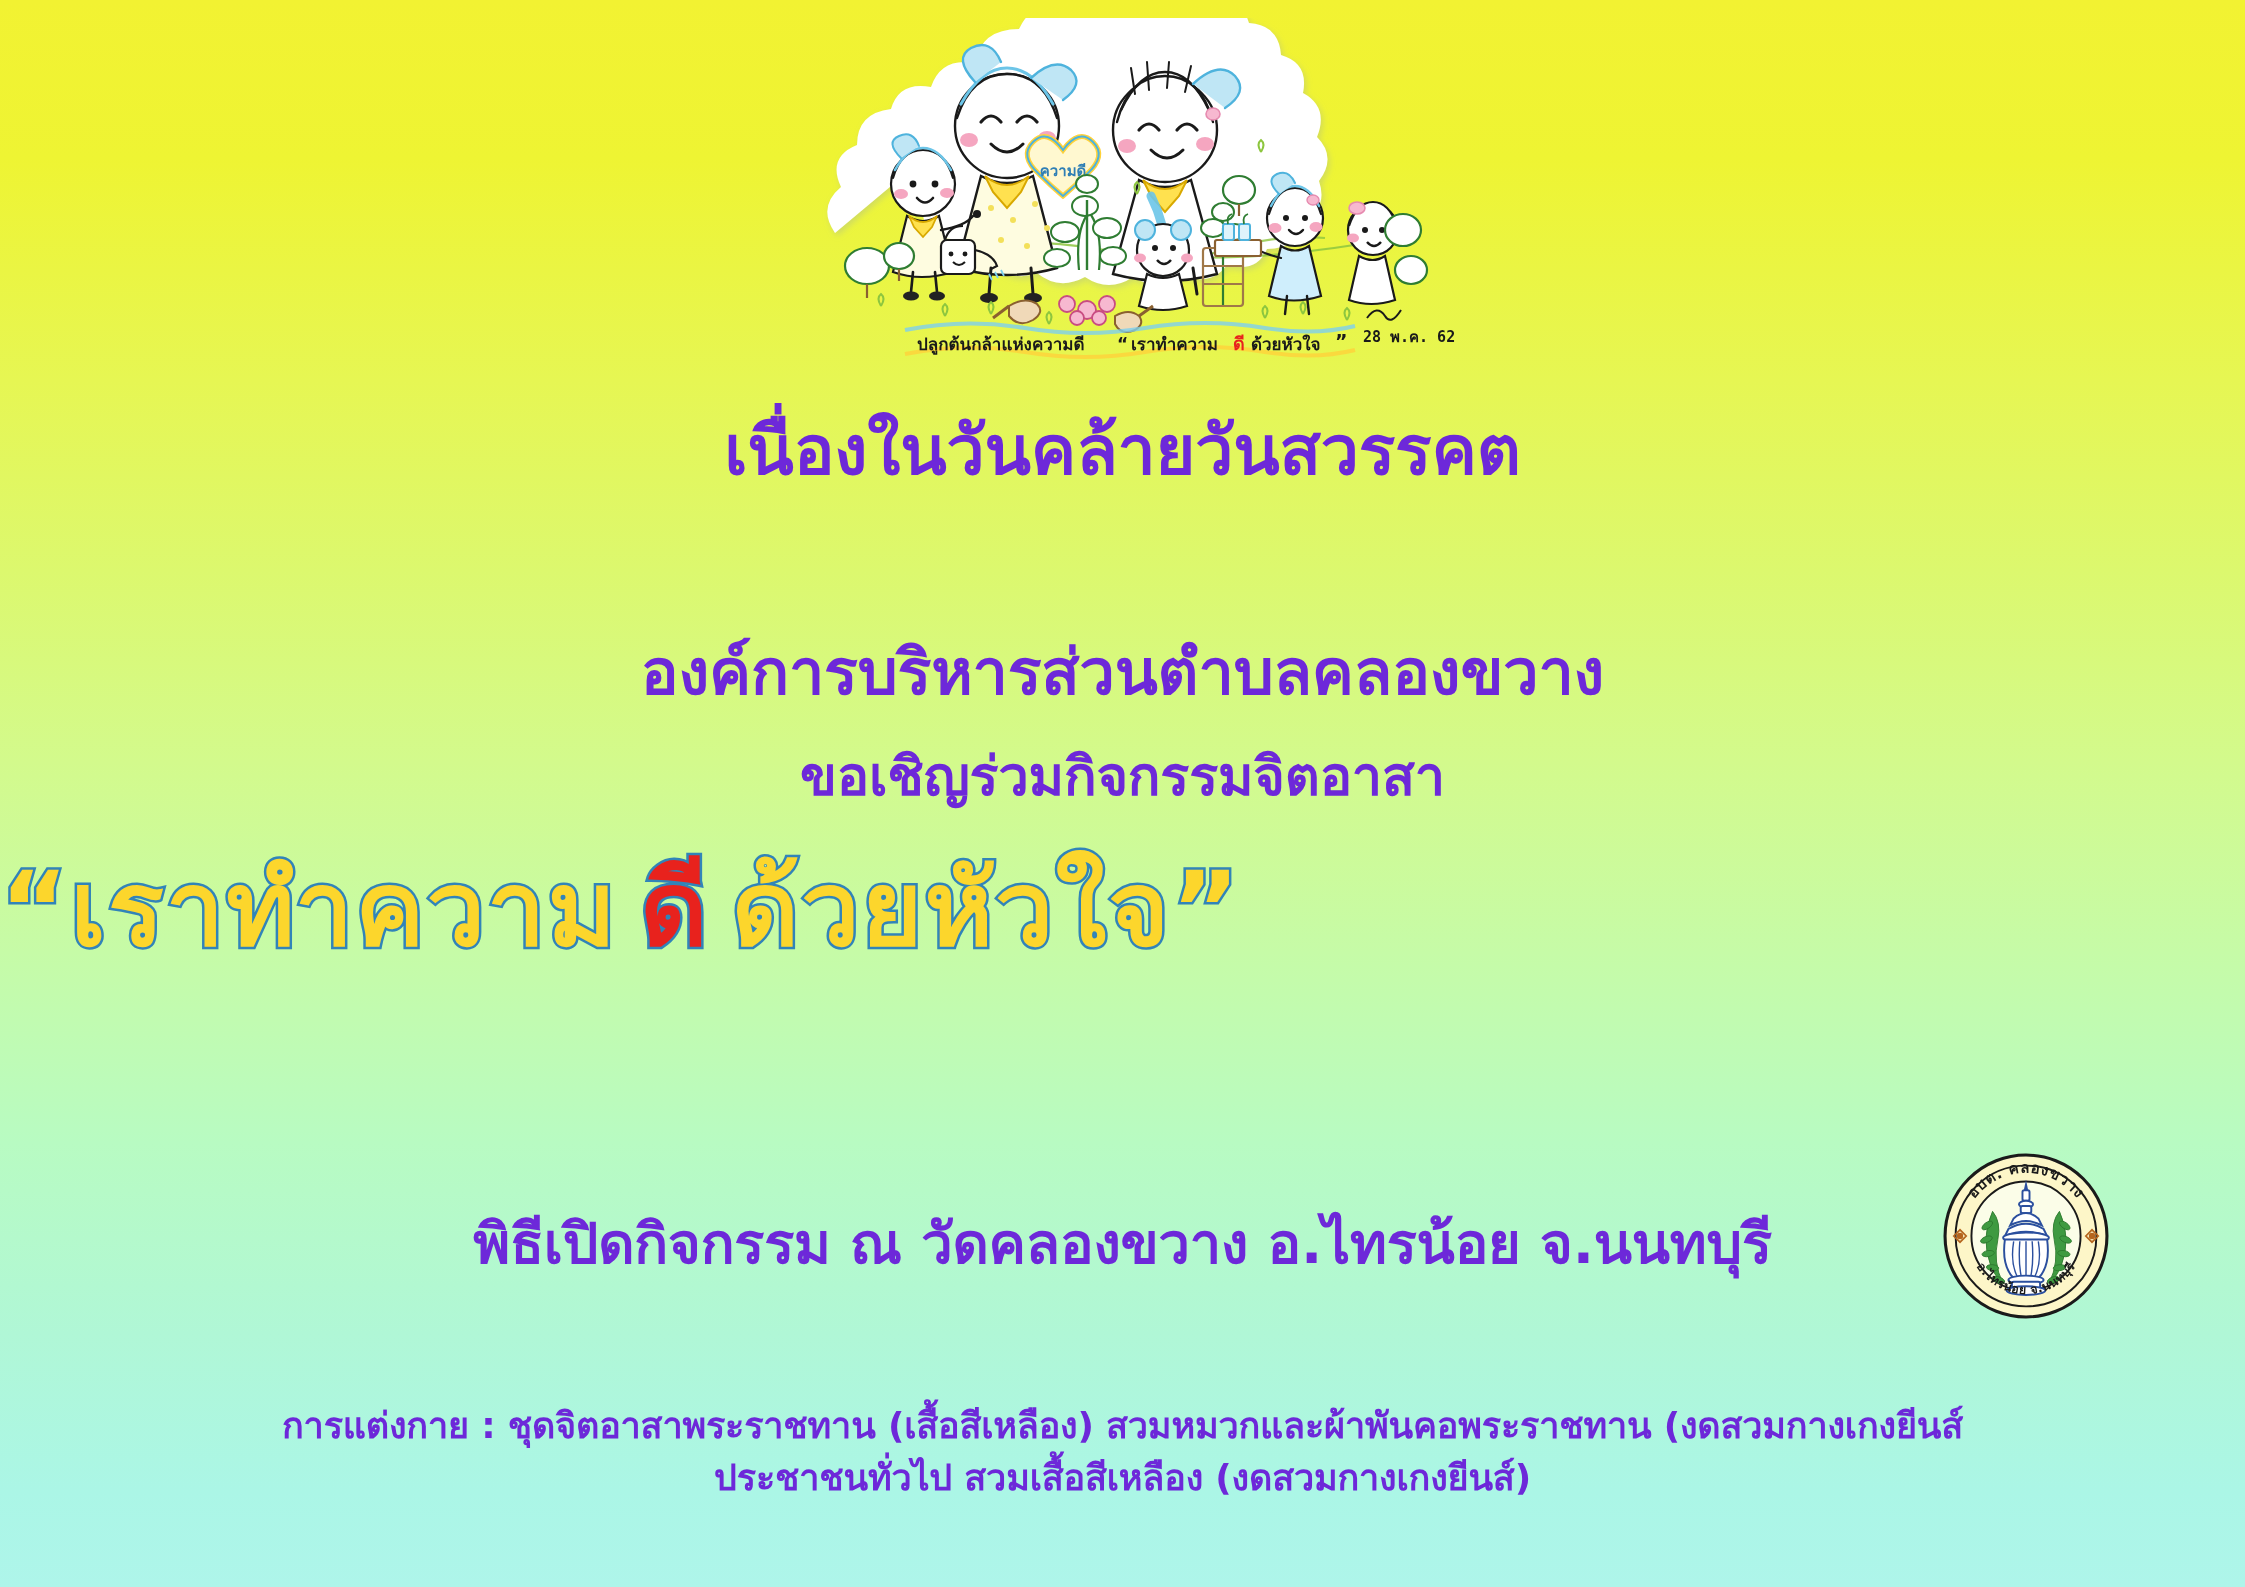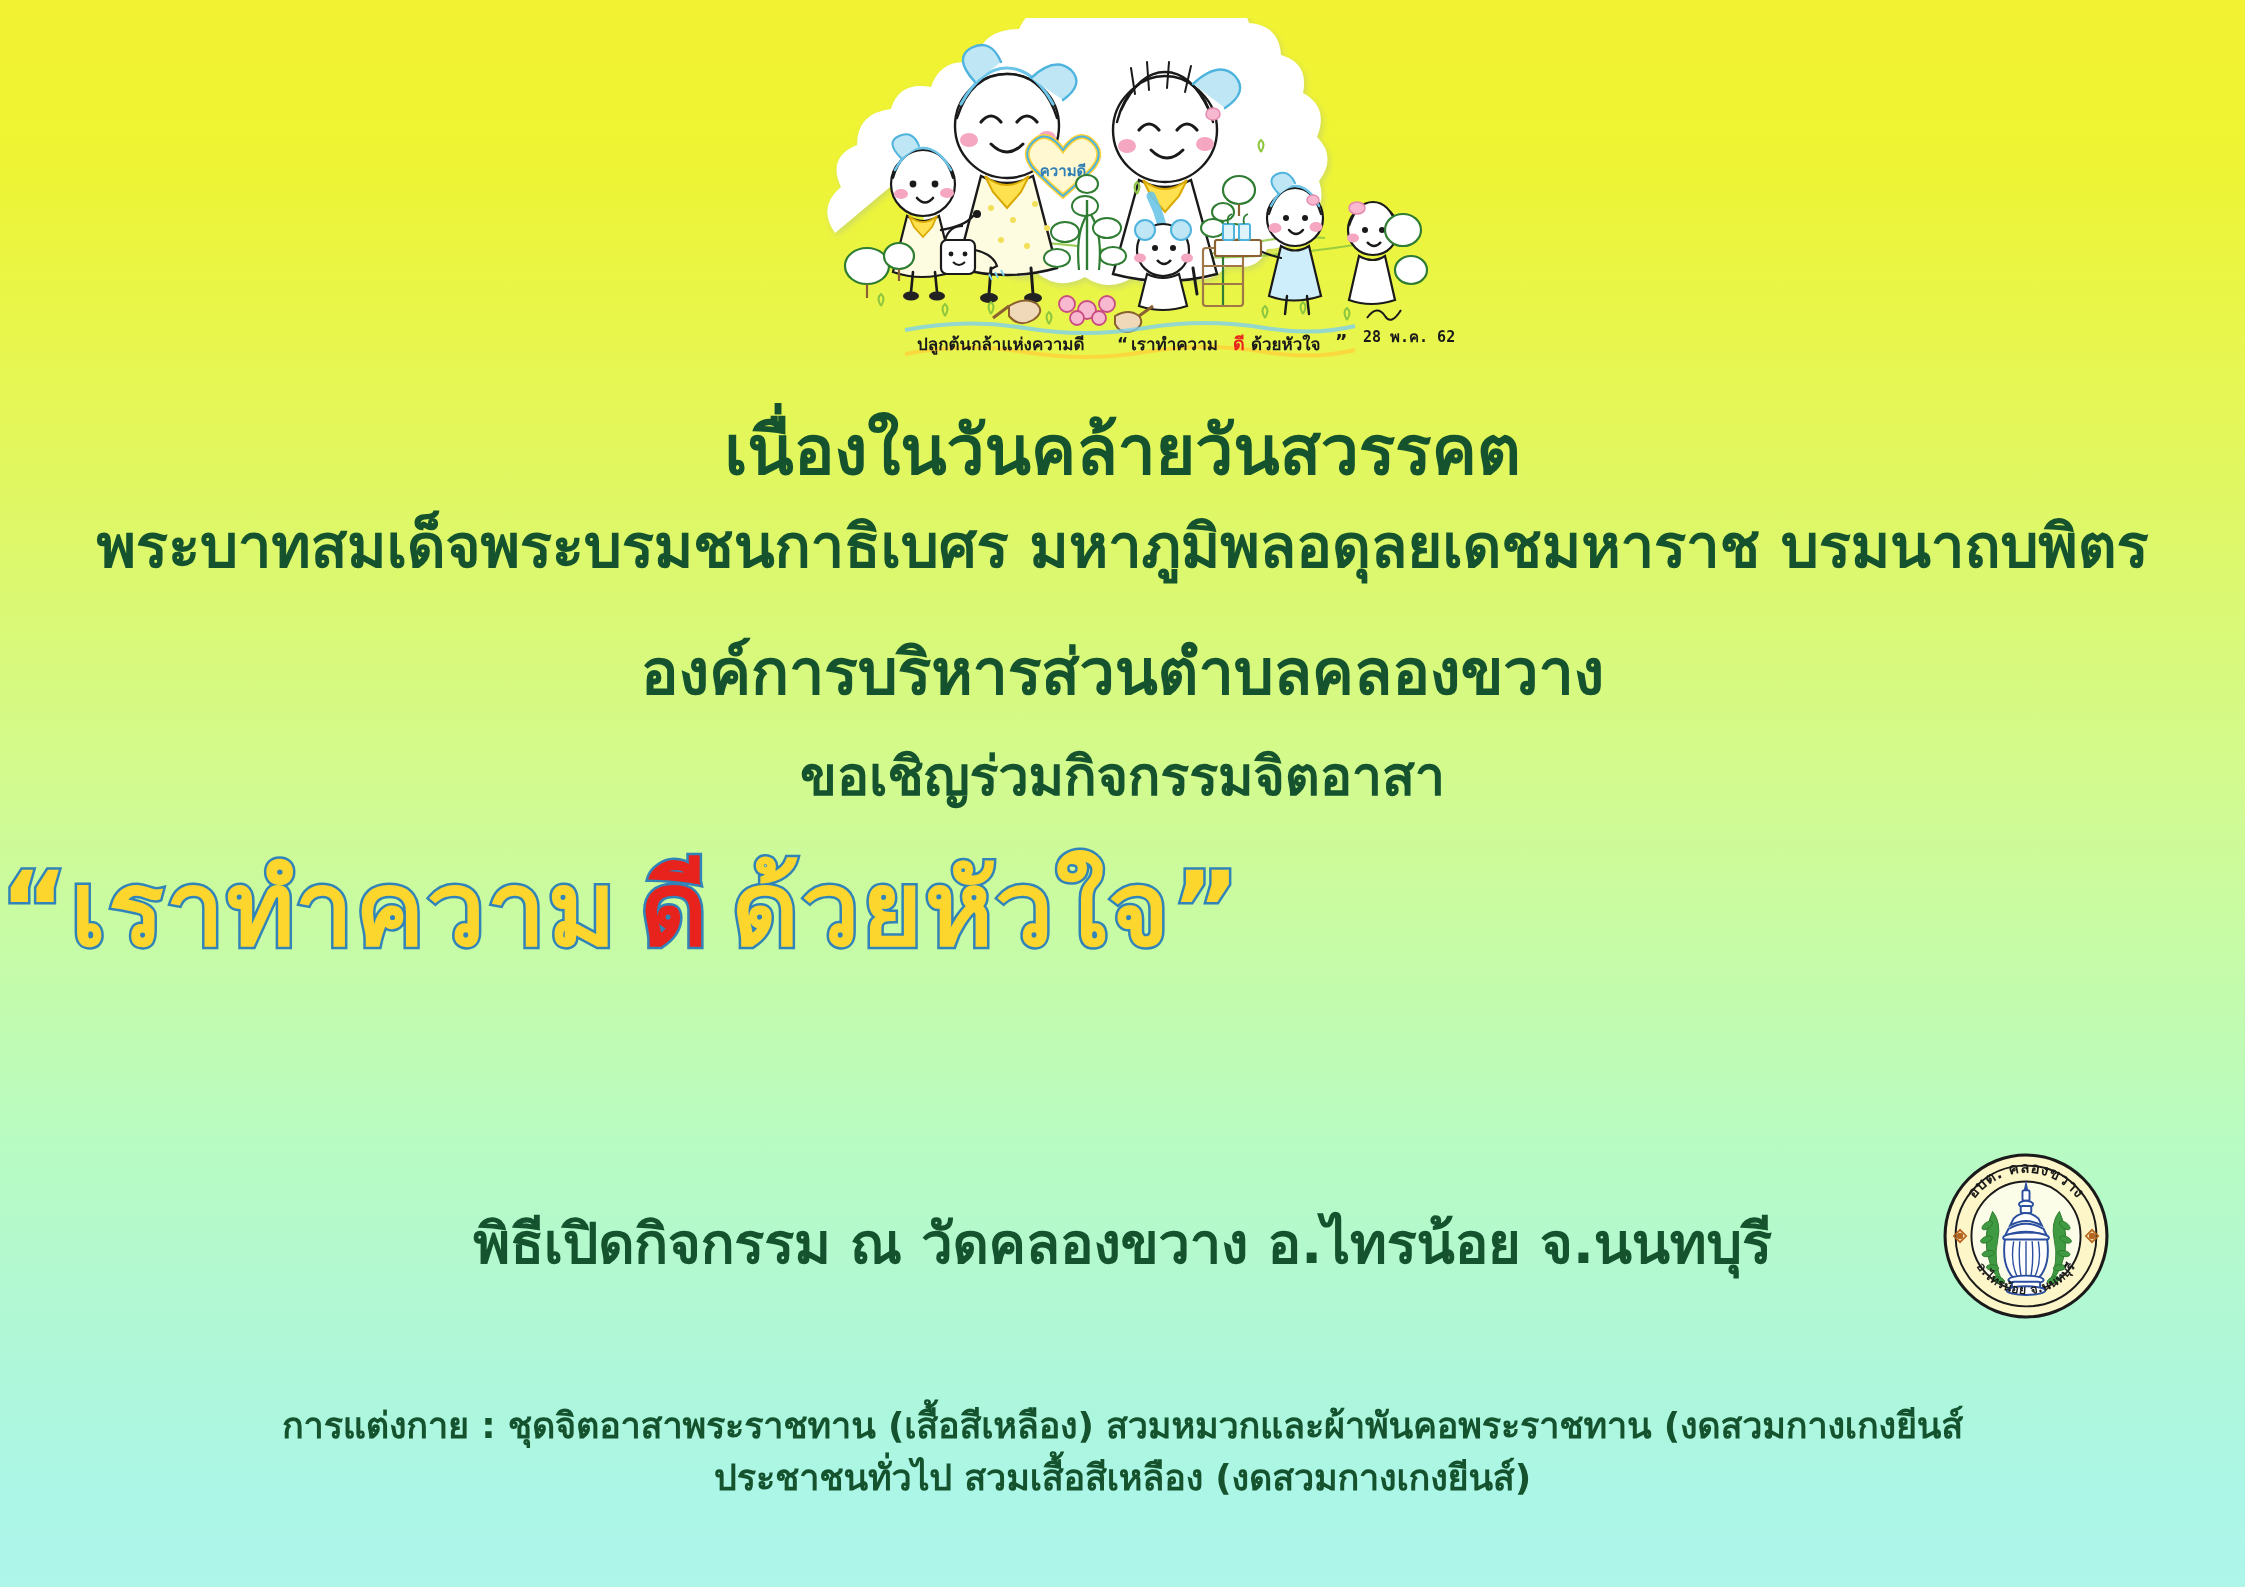--- a/index.html
+++ b/index.html
@@ -42,21 +42,21 @@
 
   .sticker-svg { width: 100%; height: 100%; display: block; }
 
   
   .line {
     position: absolute;
     left: 0;
     width: 2245px;
     text-align: center;
     white-space: nowrap;
-    color: #14532d;
+    color: #6d28d9;
     font-weight: bold;
     letter-spacing: -0.2px;
   }
 
   .l-heading1 { top: 405px;  font-size: 68px;  line-height: 92px; }
   .l-heading2 { top: 505px;  font-size: 60px;  line-height: 82px; }
   .l-heading3 { top: 630px;  font-size: 63px;  line-height: 86px; }
   .l-heading4 { top: 740px;  font-size: 54px;  line-height: 74px; }
 
   
@@ -354,21 +354,20 @@
       <text x="438" y="332" font-size="18" font-weight="bold" fill="#e8221d" font-family="DejaVu Sans, sans-serif">ดี</text>
       <text x="456" y="332" font-size="17" font-weight="bold" fill="#1a1a1a" font-family="DejaVu Sans, sans-serif">ด้วยหัวใจ</text>
       <text x="540" y="330" font-size="19" font-weight="bold" fill="#1a1a1a" font-family="DejaVu Sans, sans-serif">”</text>
 
       <path d="M 572 300 q 10 -14 18 -2 q 6 10 16 -6" stroke="#1a1a1a" stroke-width="2" fill="none"></path>
       <text x="568" y="324" font-size="15" font-weight="bold" fill="#1a1a1a" font-family="DejaVu Sans Mono, monospace">28 พ.ค. 62</text>
     </svg>
   </div>
 
   <div class="line l-heading1">เนื่องในวันคล้ายวันสวรรคต</div>
-  <div class="line l-heading2">พระบาทสมเด็จพระบรมชนกาธิเบศร มหาภูมิพลอดุลยเดชมหาราช บรมนาถบพิตร</div>
   <div class="line l-heading3">องค์การบริหารส่วนตำบลคลองขวาง</div>
   <div class="line l-heading4">ขอเชิญร่วมกิจกรรมจิตอาสา</div>
 
   <div class="slogan">
     <span class="q">“</span><span class="yel">เราทำความ</span><span class="red">ดี</span><span class="yel">ด้วยหัวใจ</span><span class="q">”</span>
   </div>
 
   <div class="line l-venue">พิธีเปิดกิจกรรม ณ วัดคลองขวาง อ.ไทรน้อย จ.นนทบุรี</div>
 
   <div class="line l-dress1">การแต่งกาย : ชุดจิตอาสาพระราชทาน (เสื้อสีเหลือง) สวมหมวกและผ้าพันคอพระราชทาน (งดสวมกางเกงยีนส์</div>

